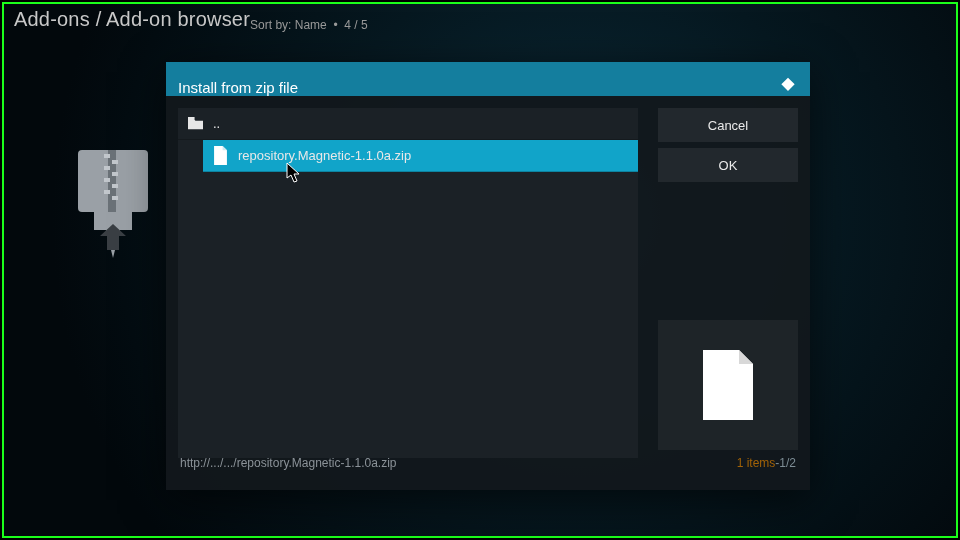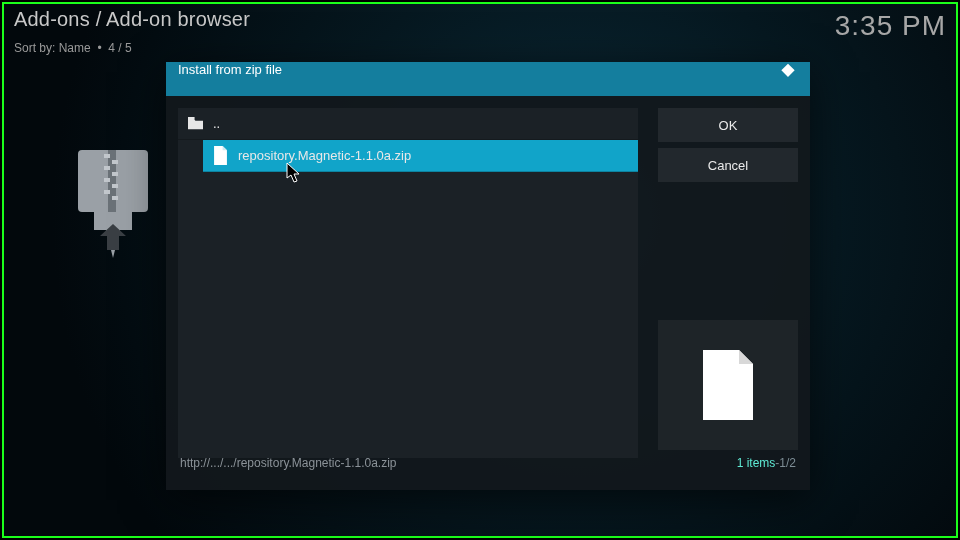--- a/index.html
+++ b/index.html
@@ -20,21 +20,21 @@
   
   .top-bar {
     position: absolute;
     top: 4px;
     left: 10px;
     right: 10px;
     display: flex;
     justify-content: space-between;
     align-items: flex-start;
   }
-  .top-left { display: flex; flex-direction: column; }
+  .top-left { display: flex; flex-direction: row; }
   .breadcrumb { font-size: 20px; color: #c8c8c8; font-weight: 400; letter-spacing: 0.2px; }
   .sortline { font-size: 12px; color: #9a9a9a; margin-top: 10px; }
   .clock { font-size: 28px; color: #a7a7a7; font-weight: 300; padding-top: 2px; letter-spacing: 1px;}
 
   
   .zip-graphic {
     position: absolute;
     left: 70px;
     top: 146px;
     width: 92px;
@@ -50,24 +50,24 @@
     height: 428px;
     background: rgba(18,24,28,0.92);
     display: flex;
     flex-direction: column;
     box-shadow: 0 10px 40px rgba(0,0,0,0.6);
   }
   .dlg-title {
     background: #147e9e;
     height: 34px;
     display: flex;
-    align-items: flex-start;
+    align-items: flex-end;
     padding: 0 12px;
     color: #fff;
-    font-size: 13px;
+    font-size: 15px;
   }
   .dlg-title .spacer { flex: 1; }
   .kodi-icon { width: 20px; height: 20px; }
 
   .dlg-body {
     flex: 1;
     display: flex;
     padding: 12px 12px 0 12px;
     gap: 20px;
   }
@@ -127,21 +127,21 @@
 
   .dlg-footer {
     height: 30px;
     padding: 0 14px 24px 14px;
     display: flex;
     align-items: center;
     font-size: 12px;
     color: #8b9298;
   }
   .dlg-footer .spacer { flex: 1; }
-  .count-main { color: #5eead4; }
+  .count-main { color: #a16207; }
   .count-pos { color: #7d8d95; }
 
   
   .cursor {
     position: absolute;
     left: 282px;
     top: 158px;
     width: 16px; height: 22px;
     pointer-events: none;
     z-index: 50;
@@ -154,21 +154,20 @@
 
   <div class="top-bar">
     <div class="top-left">
       <div class="breadcrumb">Add-ons / Add-on browser</div>
       <div class="sortline">
         <span>Sort by: Name</span>
         &nbsp;<span>•</span>&nbsp;
         <span>4 / 5</span>
       </div>
     </div>
-    <div class="clock">3:35 PM</div>
   </div>
 
   <div class="zip-graphic">
     <svg viewBox="0 0 92 110">
       <rect x="4" y="0" width="70" height="62" rx="4" fill="#9aa0a6"></rect>
       <rect x="34" y="0" width="8" height="62" fill="#6b7278"></rect>
       <g fill="#c2c7cc">
         <rect x="30" y="4" width="6" height="4"></rect>
           <rect x="38" y="10" width="6" height="4"></rect>
         <rect x="30" y="16" width="6" height="4"></rect>
@@ -215,22 +214,22 @@
                   <path d="M9 0 V4 H13 Z" fill="#cfe9f2"></path>
                 </svg>
             </span>
             <span>repository.Magnetic-1.1.0a.zip</span>
           </div>
 
         </div>
       </div>
 
       <div class="side-pane">
+        <div class="btn">Cancel</div>
         <div class="btn">OK</div>
-        <div class="btn">Cancel</div>
 
         <div class="preview">
           <svg viewBox="0 0 54 70">
             <path d="M2 0 H38 L52 14 V70 H2 Z" fill="#ffffff"></path>
             <path d="M38 0 L52 14 H38 Z" fill="#d8d8d8"></path>
           </svg>
         </div>
       </div>
     </div>
 

